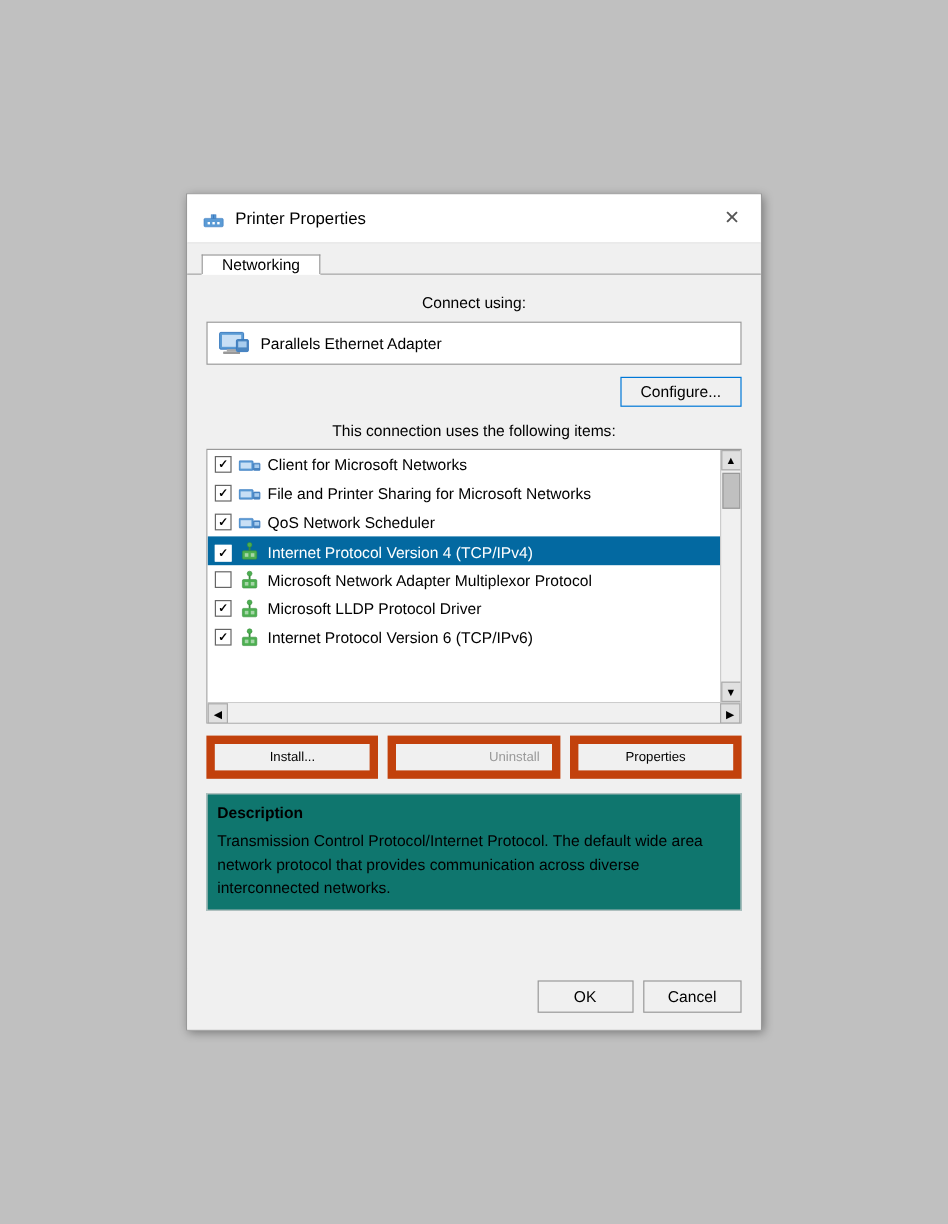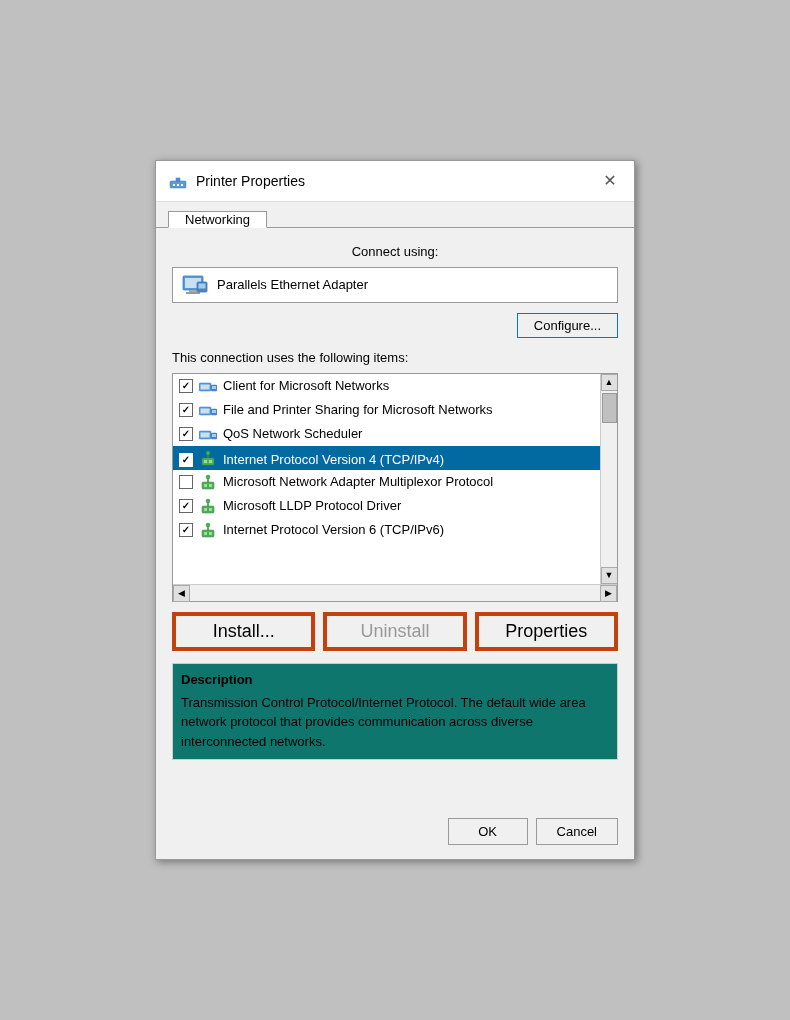--- a/index.html
+++ b/index.html
@@ -94,20 +94,21 @@
       border: 1px solid #0078d7;
       background: #f0f0f0;
       color: #000;
       padding: 4px 16px;
       cursor: pointer;
       font-size: 13px;
     }
     .connection-label {
       font-size: 13px;
       margin-bottom: 8px;
+      text-align: center;
     }
     .items-list-container {
       border: 1px solid #999;
       background: #fff;
       height: 210px;
       overflow: hidden;
       position: relative;
       margin-bottom: 10px;
       display: flex;
     }
@@ -179,26 +180,26 @@
       flex-shrink: 0;
     }
     .buttons-row {
       display: flex;
       gap: 8px;
       margin-bottom: 12px;
     }
     .btn {
       flex: 1;
       padding: 5px 10px;
-      border: 4px solid #c2410c;
-      background: #f0f0f0;
-      cursor: pointer;
-      font-size: 18px;
-    }
-    .btn:disabled { color: #999; cursor: default; }
+      border: 7px solid #c2410c;
+      background: #f0f0f0;
+      cursor: pointer;
+      font-size: 11px;
+    }
+    .btn:disabled { color: #999; cursor: default; text-align: right; }
     .description-group {
       border: 1px solid #ccc;
       padding: 8px;
       background: #0f766e;
       margin-bottom: 32px;
     }
     .description-title {
       font-size: 13px;
       font-weight: bold;
       margin-bottom: 6px;

